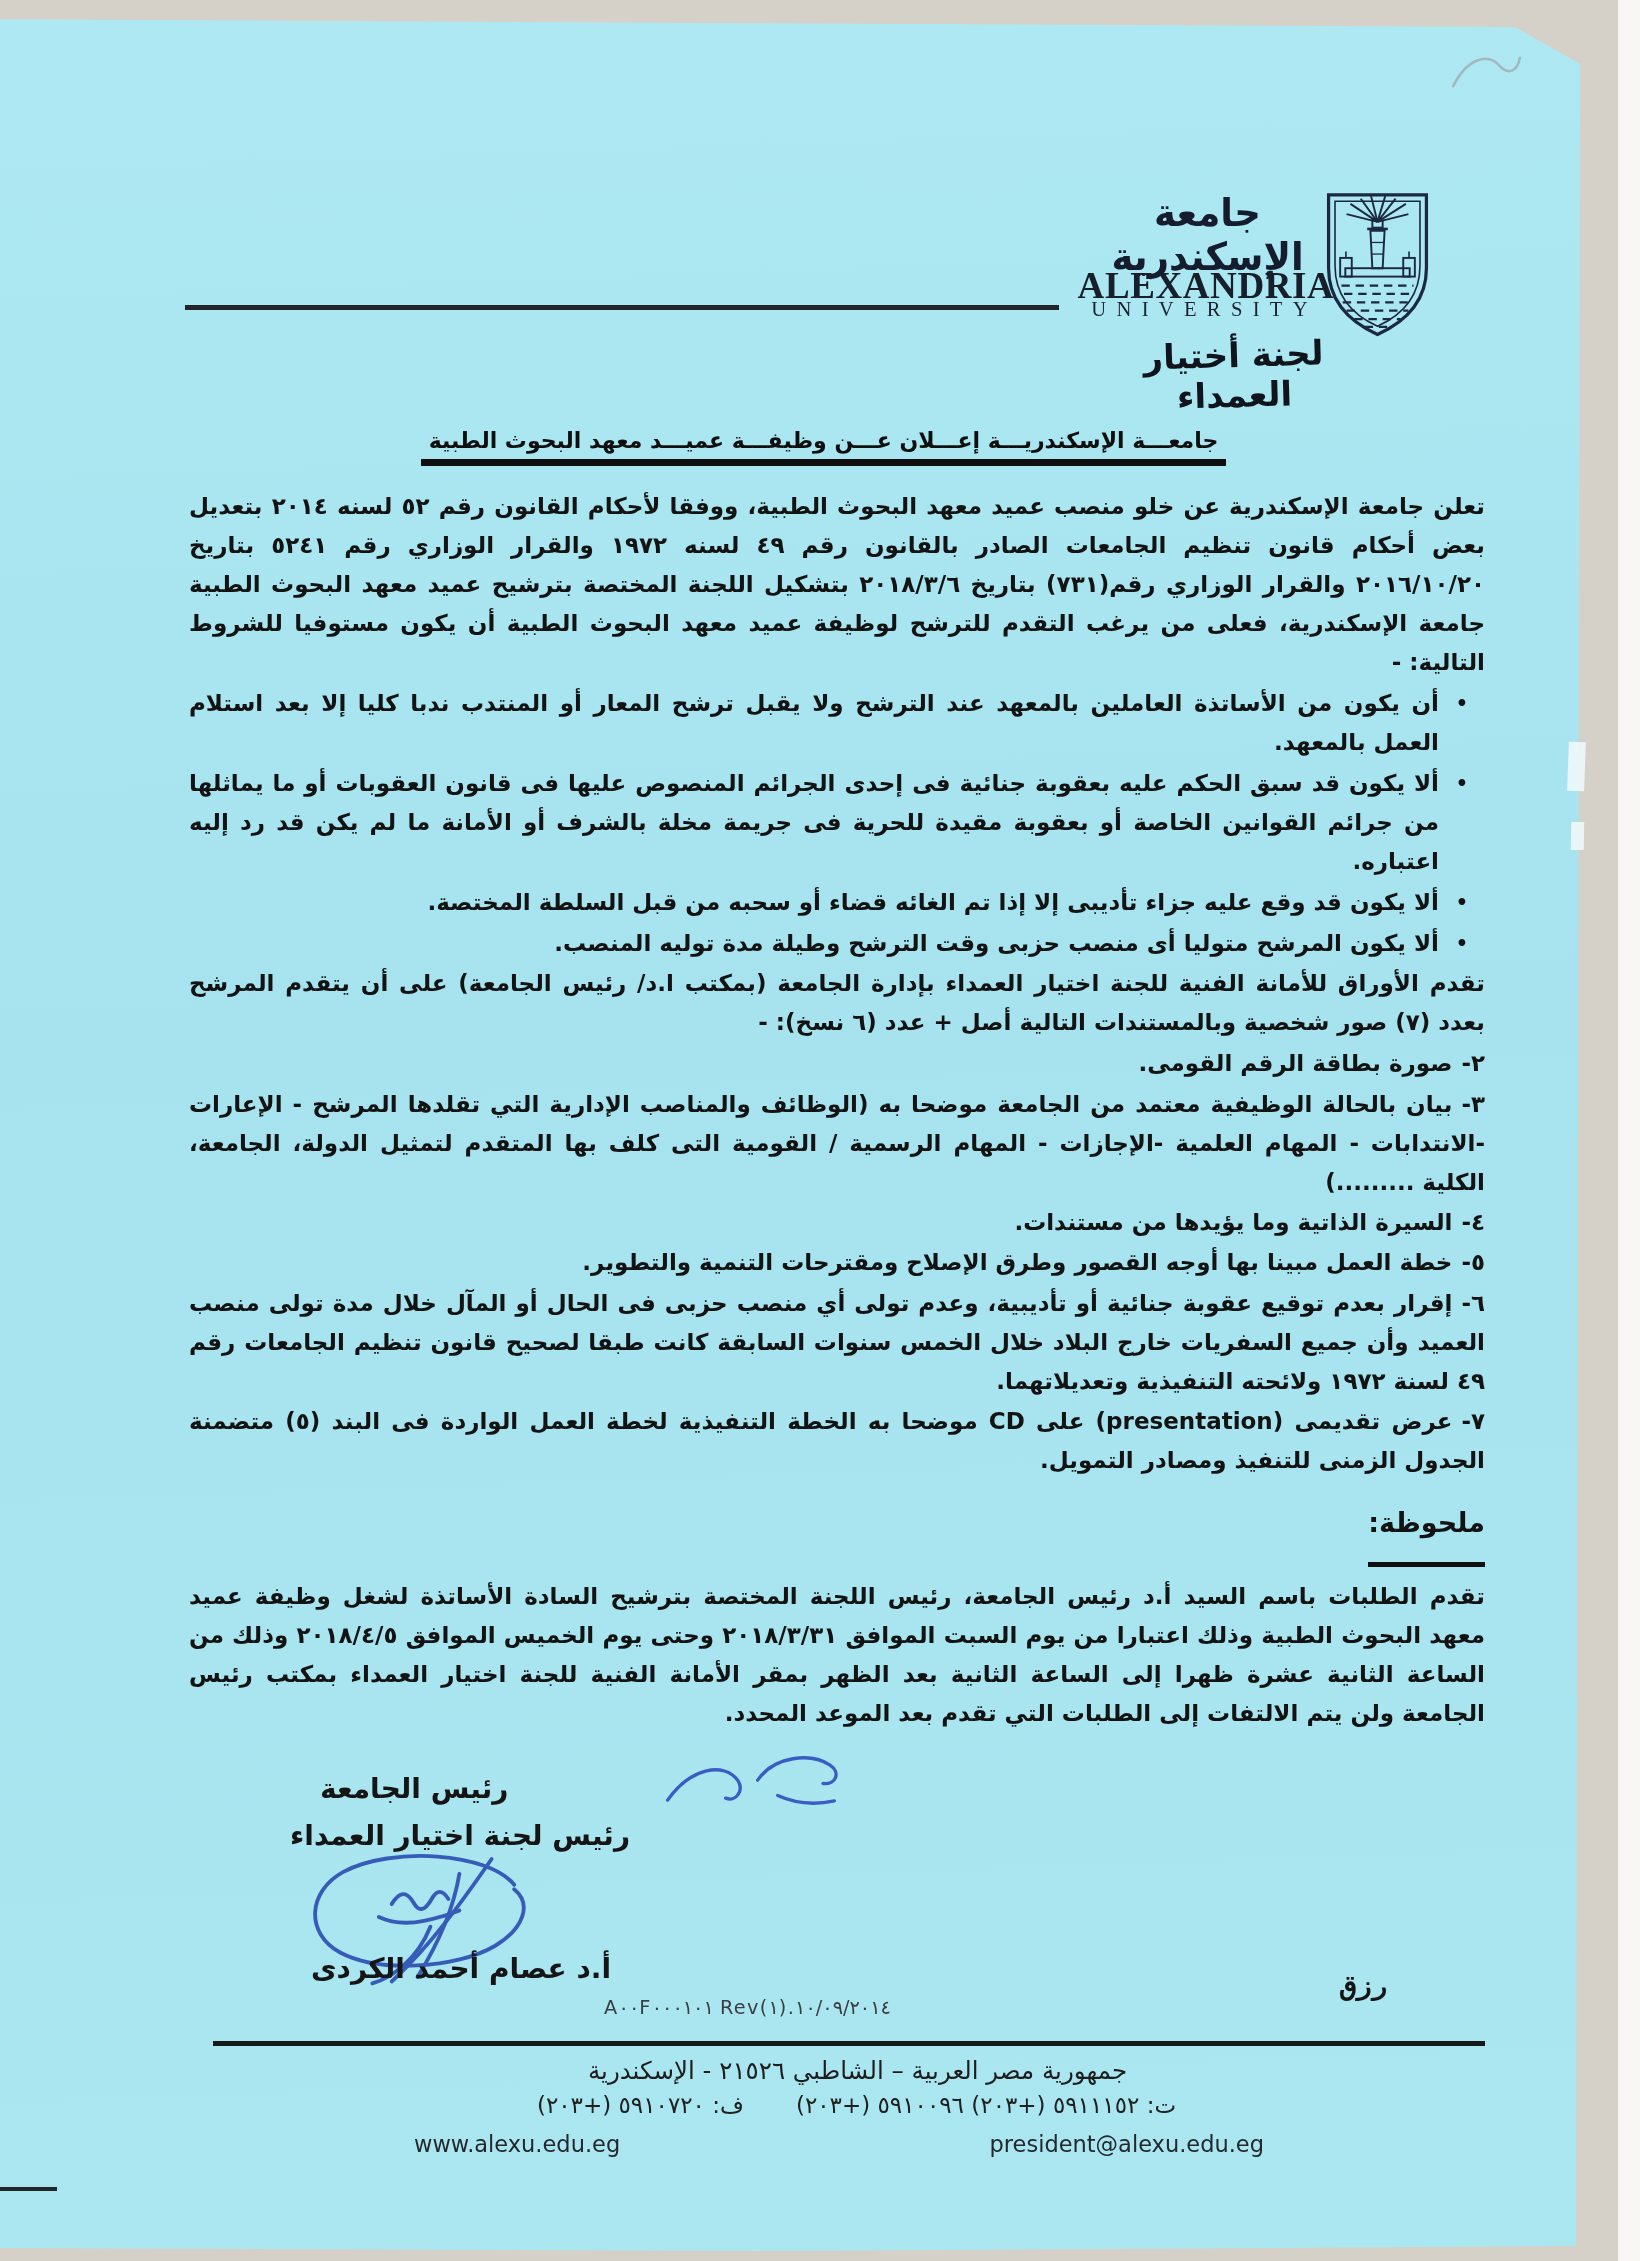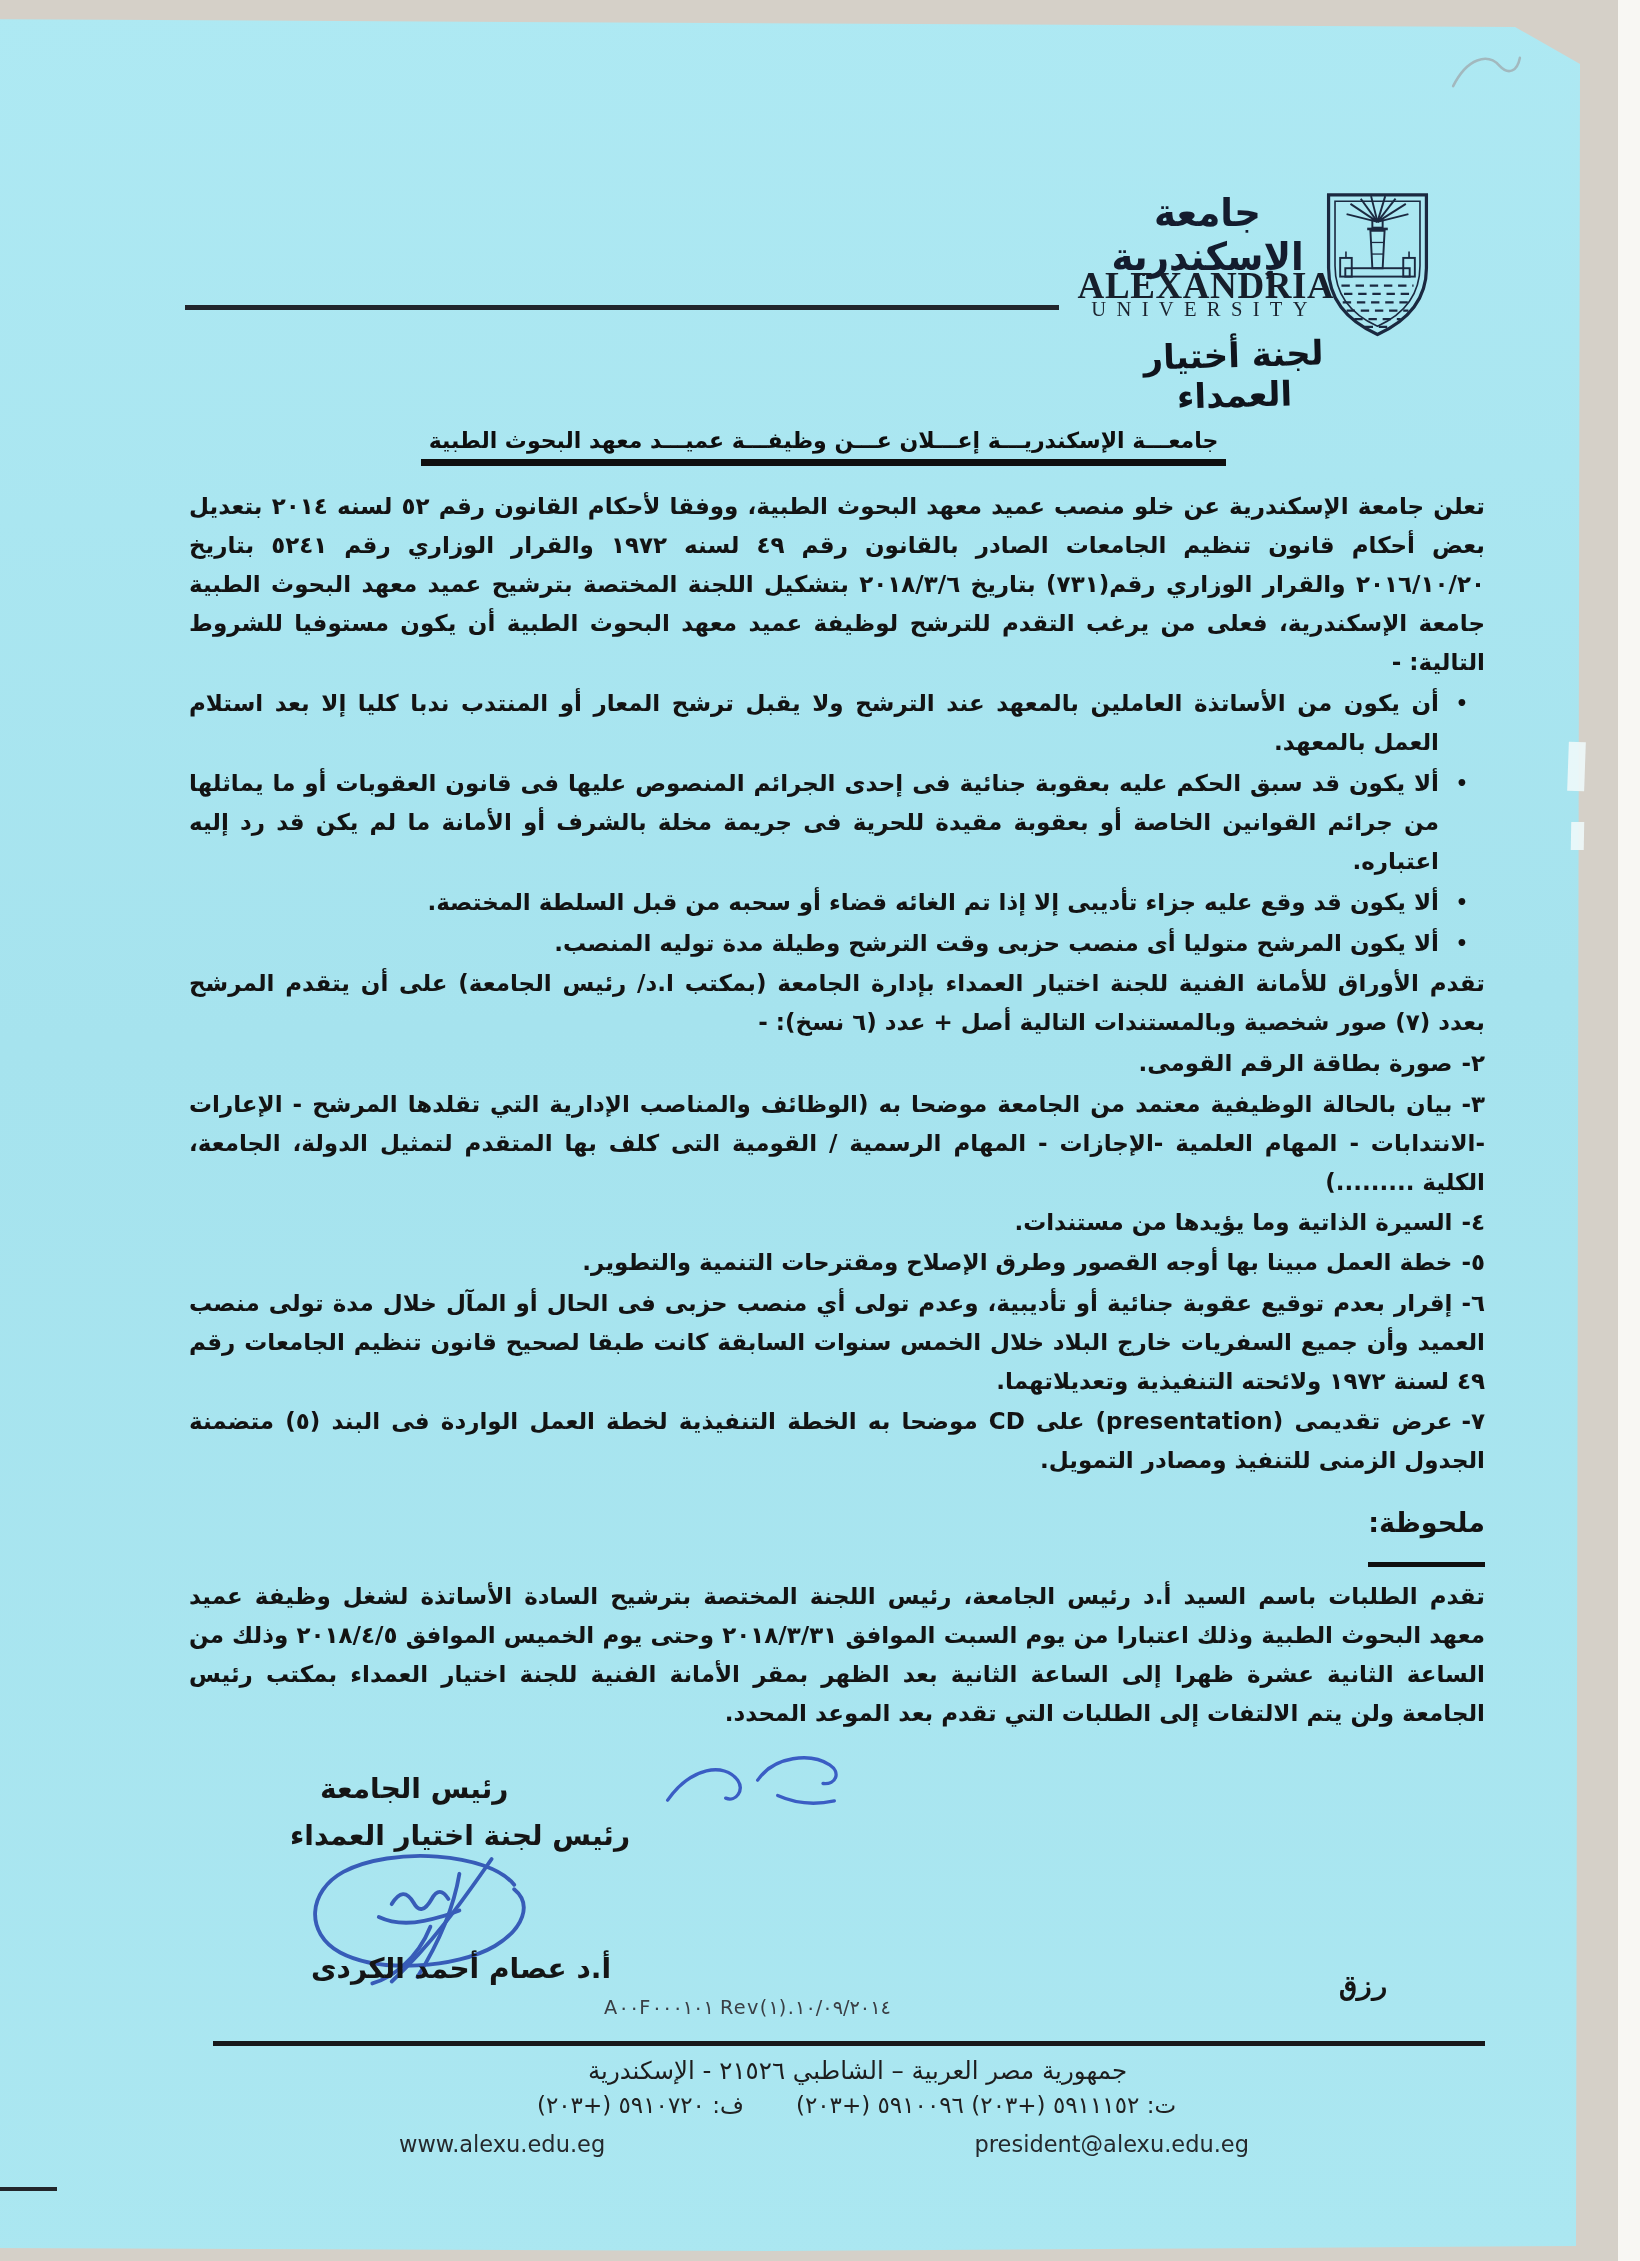--- a/index.html
+++ b/index.html
@@ -85,21 +85,21 @@
   
   .footer-rule{position:absolute;left:213px;top:2041px;width:1272px;height:5.2px;background:#17181a;}
   .footer-address{
     position:absolute;left:387px;top:2056px;width:941px;text-align:center;
     font-size:24.5px;direction:rtl;color:#1d1d1d;
   }
   .footer-phones{
     position:absolute;left:296px;top:2092px;width:1121px;direction:rtl;
     display:flex;justify-content:center;gap:52px;font-size:23px;color:#202020;
   }
-  .footer-links{position:absolute;left:399px;top:2131px;width:850px;display:flex;justify-content:space-between;}
+  .footer-links{position:absolute;left:414px;top:2131px;width:850px;display:flex;justify-content:space-between;}
   .footer-web,.footer-email{font-size:22.5px;direction:ltr;color:#24282c;}
   svg{display:block;}
 </style>
 </head>
 <body>
 
 <div class="edge-white"></div>
 <div class="paper"></div>
 <div class="paper-tab tab1"></div>
 <div class="paper-tab tab2"></div>

